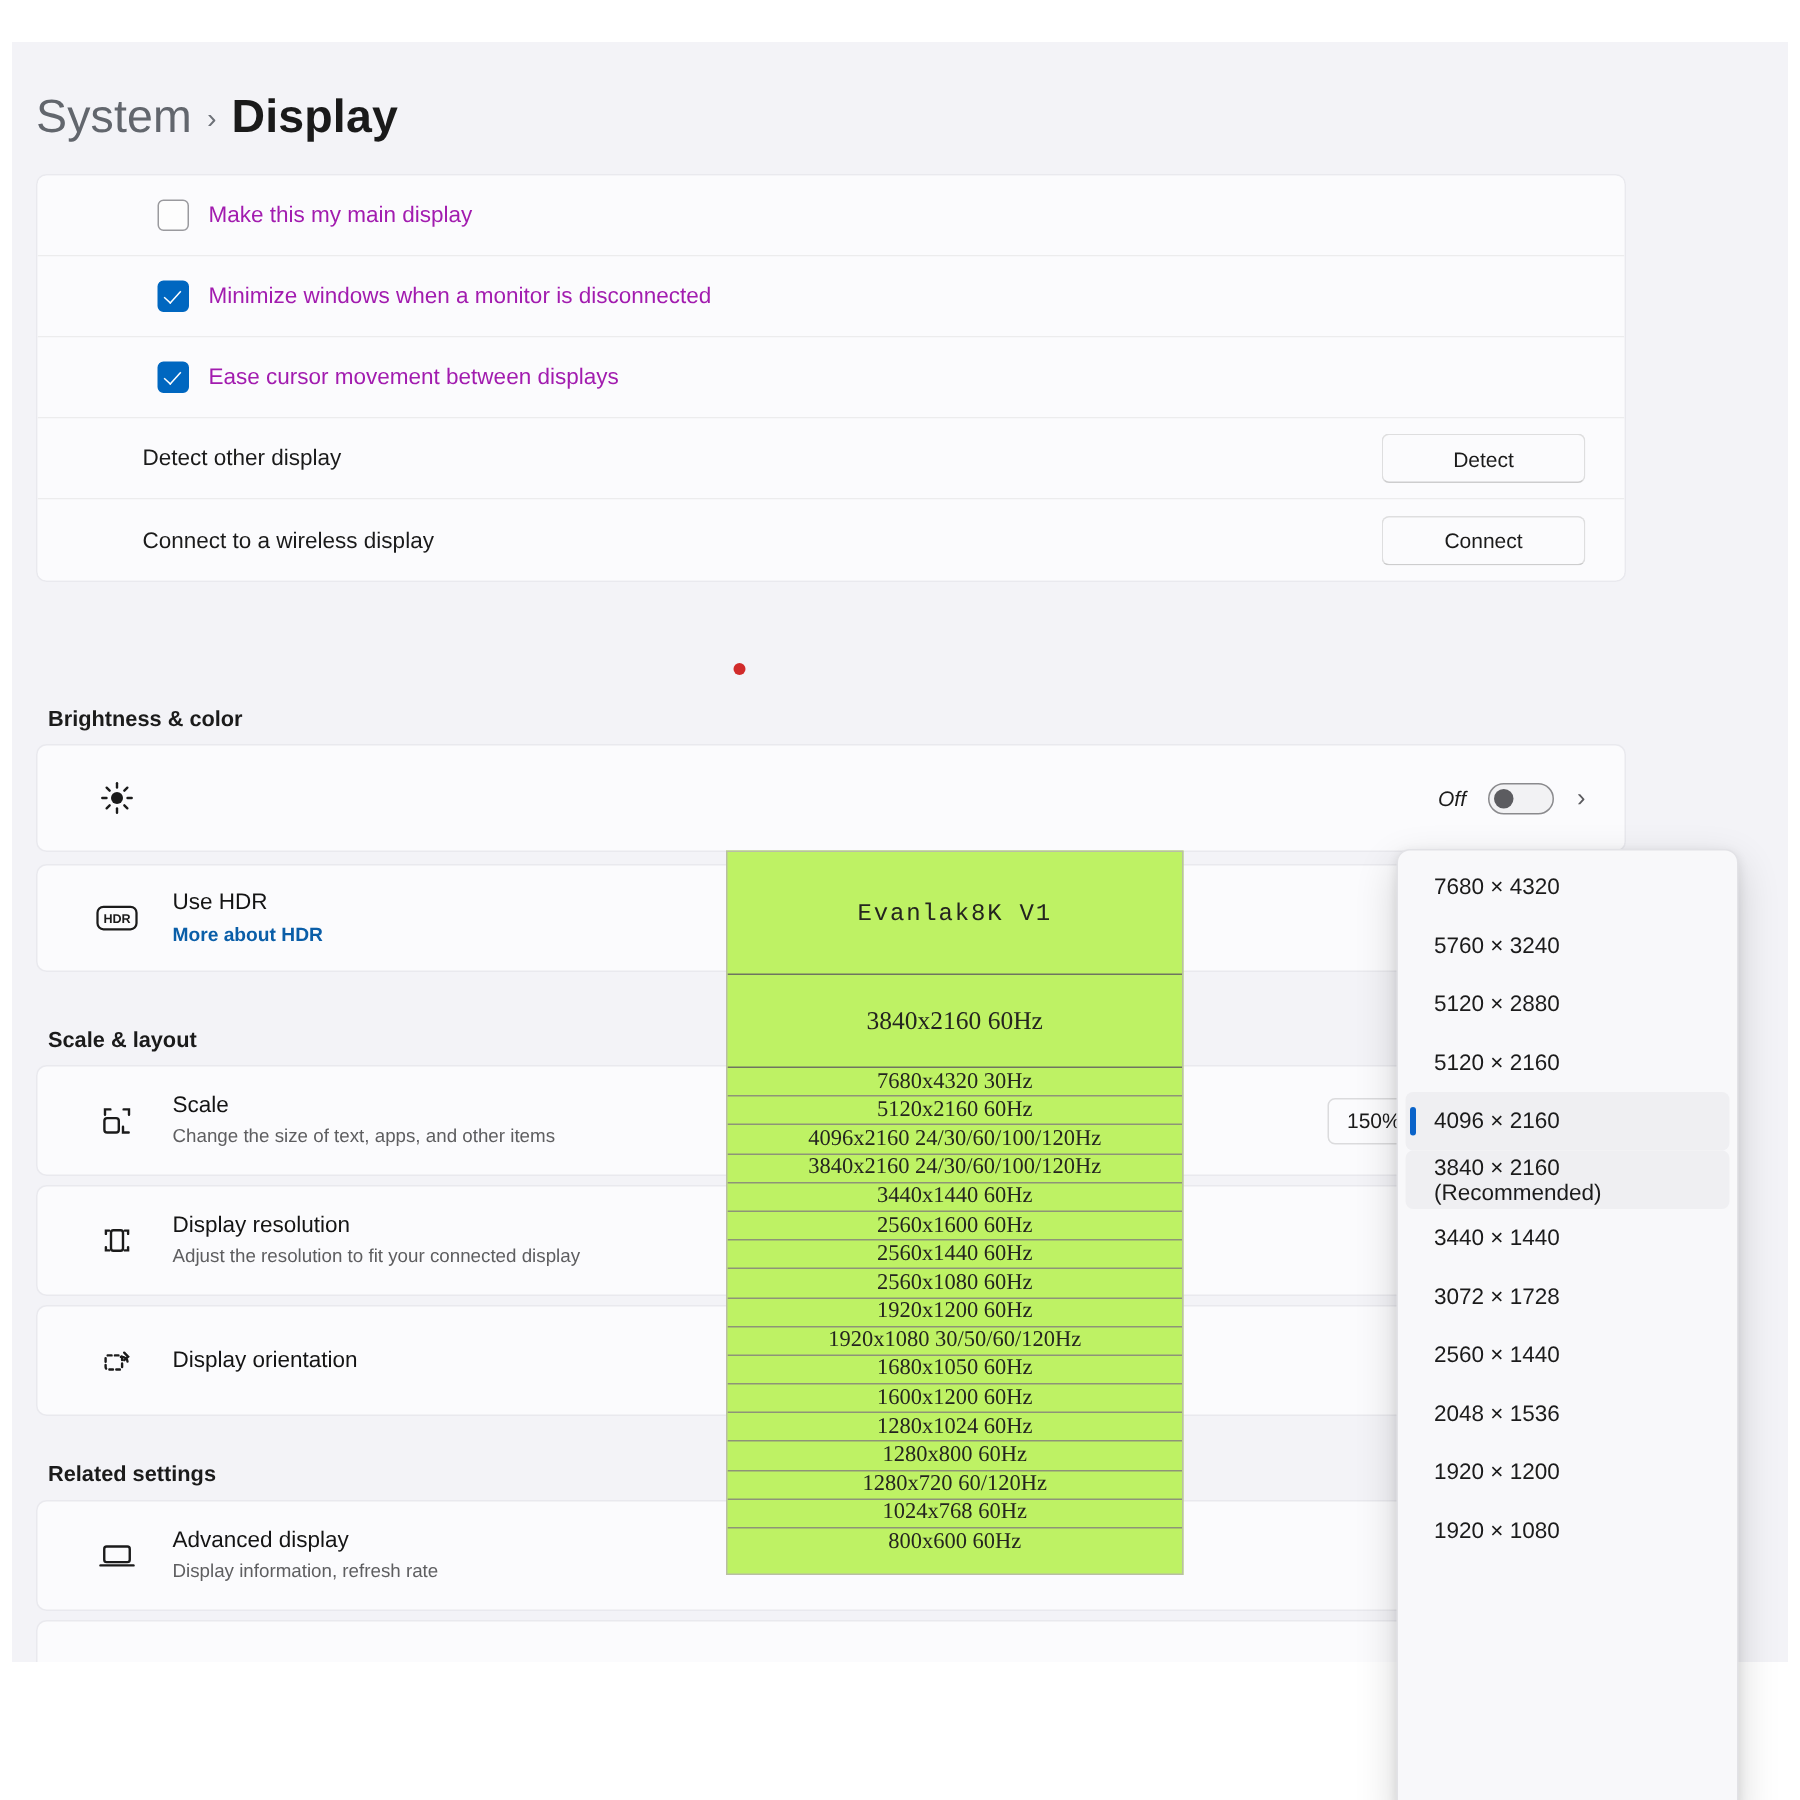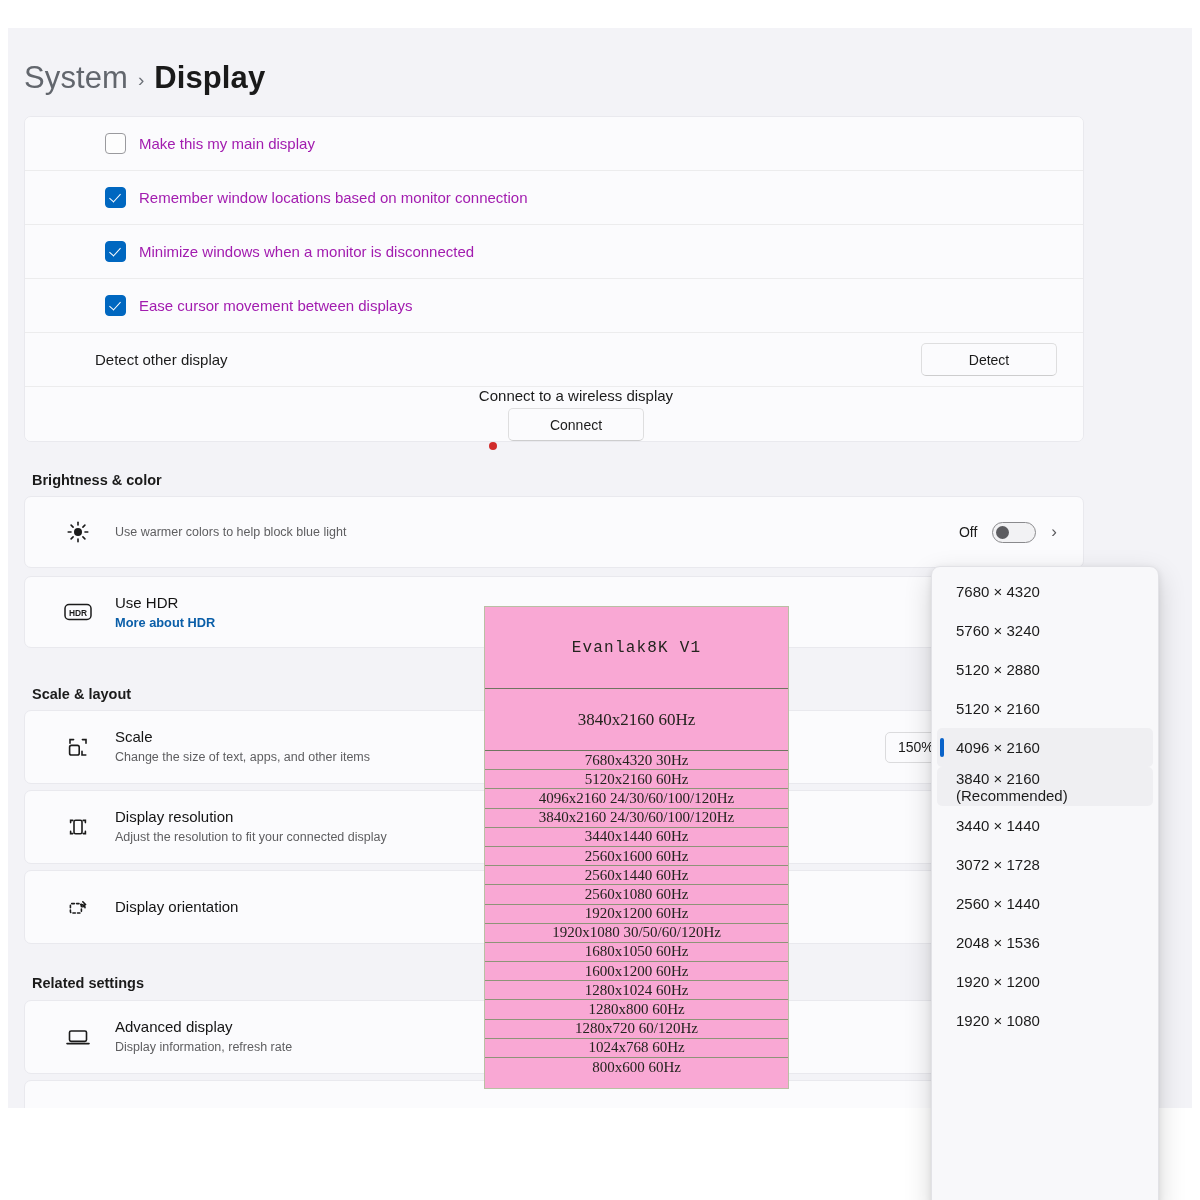--- a/index.html
+++ b/index.html
@@ -38,21 +38,21 @@
     border: 1px solid #e9e9ee;
     overflow: hidden;
   }
   .row {
     position: relative;
     display: flex; align-items: center;
     padding: 0 26px 0 0;
     border-bottom: 1px solid #ececed;
     background: #fbfbfd;
   }
-  .row:last-child { border-bottom: none; flex-direction: column; }
+  .row:last-child { border-bottom: none; }
 
   .cb-row { height: 54px; padding-left: 80px; }
   .cbx {
     width: 21px; height: 21px; border-radius: 4px;
     border: 1.6px solid #9a9a9e; background: #fdfdfd;
     flex: 0 0 auto; margin-right: 13px;
   }
   .cbx.checked {
     background: #0067c0; border-color: #0067c0;
     position: relative;
@@ -97,21 +97,21 @@
   .bc-icon {
     width: 34px; flex: 0 0 34px;
     display: flex; align-items: center; justify-content: center;
     color: #1b1b1b;
   }
   .bc-text { margin-left: 20px; flex: 1 1 auto; min-width: 0; }
   .bc-title { font-size: 15px; color: #141414; line-height: 1.35; }
   .bc-sub { font-size: 12.5px; color: #5e5e60; line-height: 1.4; margin-top: 2px; }
   .bc-link { font-size: 12.8px; color: #0a5ea8; font-weight: 600; margin-top: 2px; display: inline-block; }
   .bc-right { display: flex; align-items: center; gap: 15px; flex: 0 0 auto; }
-  .off-label { font-size: 14px; color: #1b1b1b; }
+  .off-label { font-size: 14px; color: #1b1b1b; font-style: italic; }
   .toggle {
     width: 44px; height: 21px; border-radius: 11px;
     border: 1.4px solid #8a8a8d; background: #f2f2f4;
     position: relative;
   }
   .toggle .knob {
     position: absolute; left: 3px; top: 3px;
     width: 13px; height: 13px; border-radius: 50%;
     background: #5c5c60;
   }
@@ -131,27 +131,26 @@
   
   .red-dot {
     position: absolute;
     width: 8px; height: 8px; border-radius: 50%;
     background: #d12b2b;
   }
 
   
   .mode-overlay {
     position: absolute;
-    background: #f9a8d4;
+    background: #bef264;
     border: 1px solid #b9bfa4;
     font-family: "Liberation Serif", serif;
     color: #24241f;
     overflow: hidden;
     z-index: 40;
-    margin-top: 39px;
   }
   .mode-head {
     height: 82px; display: flex; align-items: center; justify-content: center;
     font-family: "Liberation Mono", monospace;
     font-size: 16px; letter-spacing: 1.2px;
     border-bottom: 1.5px solid #6f7560;
   }
   .mode-current {
     height: 62px; display: flex; align-items: center; justify-content: center;
     font-size: 17px;
@@ -207,24 +206,20 @@
         <span class="crumb-current">Display</span>
       </div>
 
       <div class="card-group" style="top:88px;">
 
         <div class="row cb-row">
           <span class="cbx"></span>
           <span class="cb-label">Make this my main display</span>
         </div>
 
-        <div class="row cb-row">
-          <span class="cbx checked"></span>
-          <span class="cb-label">Remember window locations based on monitor connection</span>
-        </div>
 
         <div class="row cb-row">
           <span class="cbx checked"></span>
           <span class="cb-label">Minimize windows when a monitor is disconnected</span>
         </div>
 
         <div class="row cb-row">
           <span class="cbx checked"></span>
           <span class="cb-label">Ease cursor movement between displays</span>
         </div>
@@ -253,21 +248,20 @@
               <line x1="12" y1="19" x2="12" y2="21.8"></line>
             <line x1="2.2" y1="12" x2="5" y2="12"></line>
               <line x1="19" y1="12" x2="21.8" y2="12"></line>
             <line x1="5.1" y1="5.1" x2="7.1" y2="7.1"></line>
               <line x1="16.9" y1="16.9" x2="18.9" y2="18.9"></line>
             <line x1="18.9" y1="5.1" x2="16.9" y2="7.1"></line>
               <line x1="7.1" y1="16.9" x2="5.1" y2="18.9"></line>
           </svg>
         </span>
         <span class="bc-text">
-          <span class="bc-sub" style="display:block;">Use warmer colors to help block blue light</span>
         </span>
         <span class="bc-right">
           <span class="off-label">Off</span>
           <span class="toggle">
               <span class="knob"></span>
             </span>
           <span class="chev">›</span>
         </span>
       </div>
 

